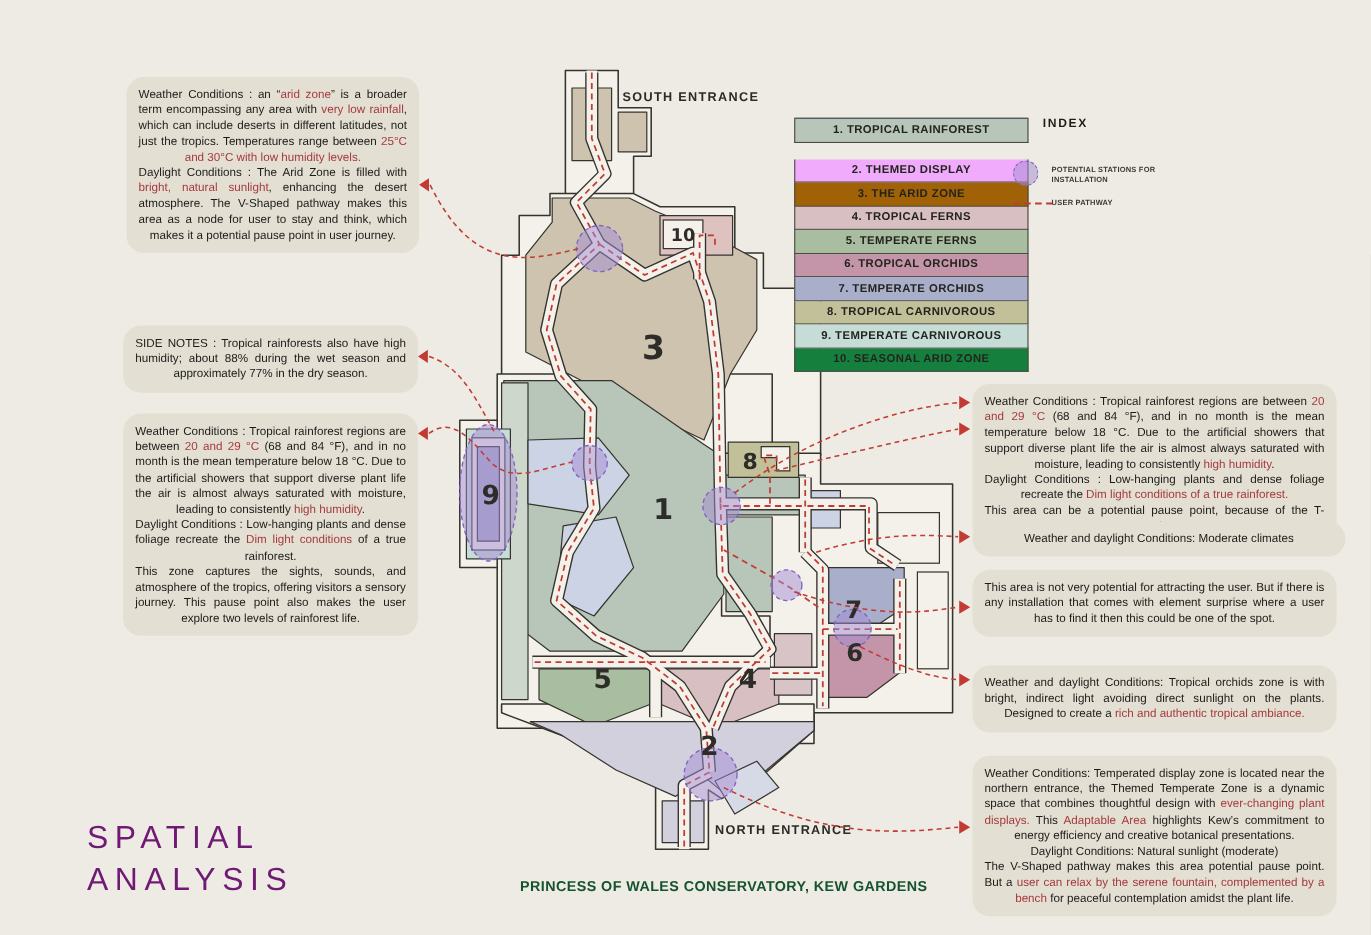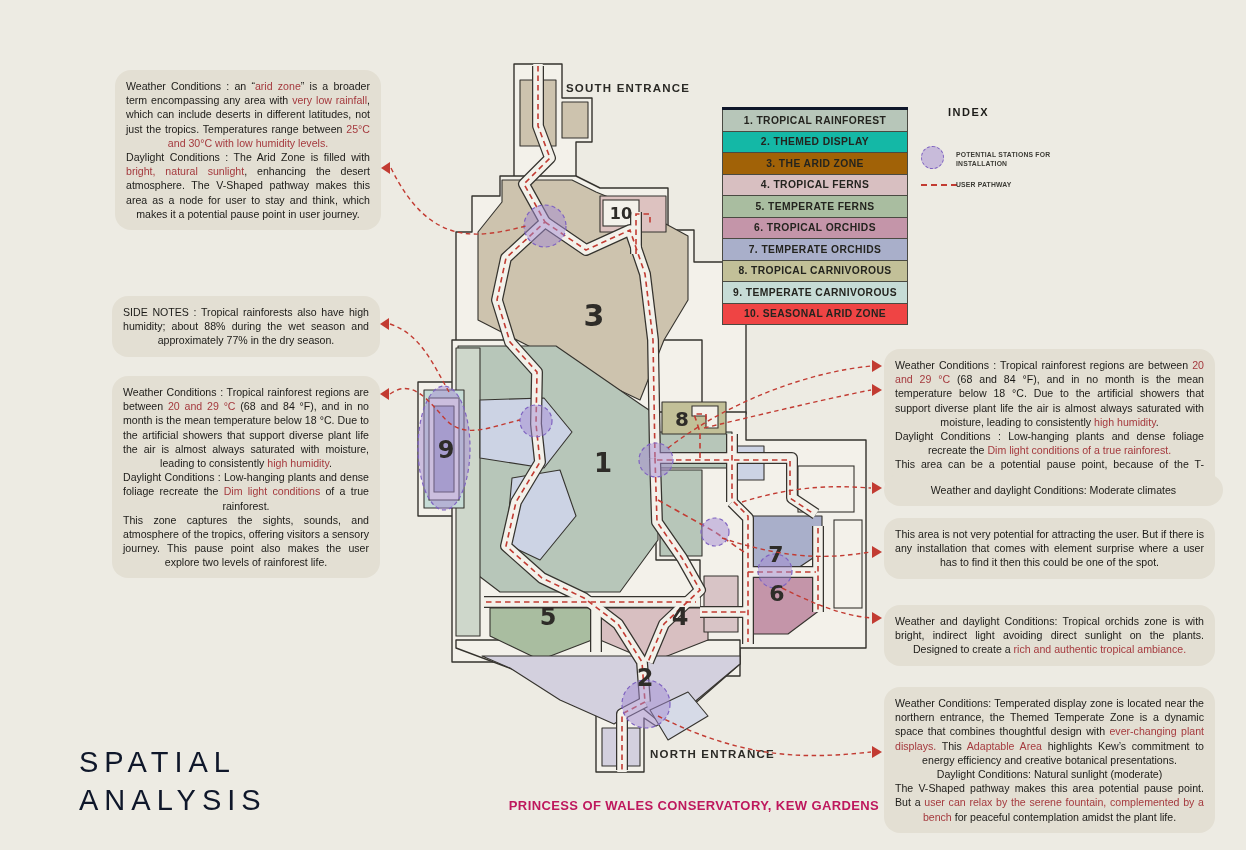--- a/index.html
+++ b/index.html
@@ -7,35 +7,35 @@
     --wall:#35332e; --floor:#f3f1ea; --station-fill:rgba(164,140,210,.5); --station-stroke:#7f63c1;
   }
   html,body{margin:0;padding:0;}
   body{font-family:"Liberation Sans",sans-serif;background:#d8d6cf;}
   .canvas{position:relative;width:1246px;height:850px;background:var(--bg);overflow:hidden;}
   .map-svg{position:absolute;left:0;top:0;}
   .note{position:absolute;background:var(--note-bg);color:#1c1b18;font-size:10.6px;line-height:1.34;
         padding:9px 11px;text-align:justify;text-align-last:center;white-space:pre-wrap;box-sizing:border-box;border-radius:16px;}
   .note .hl{color:var(--hl);}
   .note.center{text-align:center;}
-  .idx-wrap{position:absolute;left:722px;top:107px;width:186px;border-top:3px solid #0f172a;}
+  .idx-wrap{position:absolute;left:722px;top:107px;width:213px;border-top:1px solid #0f172a;}
   .idx-row{height:20.5px;display:flex;align-items:center;justify-content:center;
            border:1px solid #4a4a42;border-top:none;font-weight:bold;font-size:10.3px;
            letter-spacing:.4px;color:#24241f;}
   .idx-title{position:absolute;left:948px;top:106px;font-size:11px;font-weight:bold;
              letter-spacing:1.5px;color:#1d1c19;}
   .leg-circle{position:absolute;left:921px;top:146px;width:23px;height:23px;border-radius:50%;
               border:1.5px dashed var(--station-stroke);background:var(--station-fill);box-sizing:border-box;}
   .leg-dash{position:absolute;left:921px;top:184px;width:36px;height:0;border-top:2px dashed var(--pathway);}
   .leg-label{position:absolute;font-size:6.8px;font-weight:bold;color:#3c3b35;width:110px;
              line-height:1.35;letter-spacing:.2px;}
   .main-title{position:absolute;left:79px;top:744px;font-size:29px;letter-spacing:6px;
-              color:#0f172a;line-height:1.3;font-weight:500;}
-  .caption{position:absolute;left:456px;top:798px;width:476px;text-align:center;font-size:13px;
-           font-weight:bold;letter-spacing:.4px;color:#be185d;}
+              color:#701a75;line-height:1.3;font-weight:500;}
+  .caption{position:absolute;left:420px;top:798px;width:476px;text-align:center;font-size:13px;
+           font-weight:bold;letter-spacing:.4px;color:#14532d;}
   
   .floor{fill:var(--floor);stroke:var(--wall);stroke-width:1.4;stroke-linejoin:round;}
   .zone{stroke:var(--wall);stroke-width:1.1;stroke-linejoin:round;}
   .room{fill:var(--floor);stroke:var(--wall);stroke-width:1.1;}
   .cc{fill:none;stroke:var(--wall);stroke-width:12;stroke-linejoin:round;stroke-linecap:butt;}
   .cf{fill:none;stroke:var(--floor);stroke-width:9.5;stroke-linejoin:round;stroke-linecap:butt;}
   .rp{fill:none;stroke:var(--pathway);stroke-width:1.6;stroke-dasharray:5.5 4;}
   .ko{fill:none;stroke:var(--pathway);stroke-width:1.4;stroke-dasharray:4.5 3.5;}
   .ah{fill:var(--pathway);}
   .station{fill:var(--station-fill);stroke:var(--station-stroke);stroke-width:1.2;stroke-dasharray:4 3;}
@@ -201,21 +201,21 @@
   <div class="note" style="left:884px;top:589px;width:331px;margin-top:16px;"><span>Weather and daylight Conditions: Tropical orchids zone is with bright, indirect light avoiding direct sunlight on the plants. Designed to create a </span><span class="hl">rich and authentic tropical ambiance.</span></div>
   <div class="note" style="left:884px;top:687px;width:331px;"><span>Weather Conditions: Temperated display zone is located near the northern entrance, the Themed Temperate Zone is a dynamic space that combines thoughtful design with </span><span class="hl">ever-changing plant displays.</span><span> This </span><span class="hl">Adaptable Area</span><span> highlights Kew’s commitment to energy efficiency and creative botanical presentations.
 Daylight Conditions: Natural sunlight (moderate)
 The V-Shaped pathway makes this area potential pause point. But a </span><span class="hl">user can relax by the serene fountain, complemented by a bench</span><span> for peaceful contemplation amidst the plant life.</span></div>
 
   <div class="idx-wrap">
 
   <div class="idx-row" style="background: rgb(183, 198, 185);">
         <span>1. TROPICAL RAINFOREST</span>
       </div>
-      <div class="idx-row" style="background: #14b8a6;">
+      <div class="idx-row" style="background: #f0abfc; margin-top: 15px;">
         <span>2. THEMED DISPLAY</span>
       </div>
       <div class="idx-row" style="background: #a16207;">
         <span>3. THE ARID ZONE</span>
       </div>
       <div class="idx-row" style="background: rgb(216, 191, 193);">
         <span>4. TROPICAL FERNS</span>
       </div>
       <div class="idx-row" style="background: rgb(169, 189, 160);">
         <span>5. TEMPERATE FERNS</span>
@@ -225,21 +225,21 @@
       </div>
       <div class="idx-row" style="background: rgb(169, 175, 202);">
         <span>7. TEMPERATE ORCHIDS</span>
       </div>
       <div class="idx-row" style="background: rgb(194, 192, 152);">
         <span>8. TROPICAL CARNIVOROUS</span>
       </div>
       <div class="idx-row" style="background: rgb(198, 220, 214);">
         <span>9. TEMPERATE CARNIVOROUS</span>
       </div>
-      <div class="idx-row" style="background: #ef4444;">
+      <div class="idx-row" style="background: #15803d;">
         <span>10. SEASONAL ARID ZONE</span>
       </div>
     </div>
   <div class="idx-title">INDEX</div>
   <div class="leg-circle"></div>
   <div class="leg-label" style="left:956px;top:150px;">POTENTIAL STATIONS FOR INSTALLATION</div>
   <div class="leg-dash"></div>
   <div class="leg-label" style="left:956px;top:180px;">USER PATHWAY</div>
 
   <div class="main-title">

